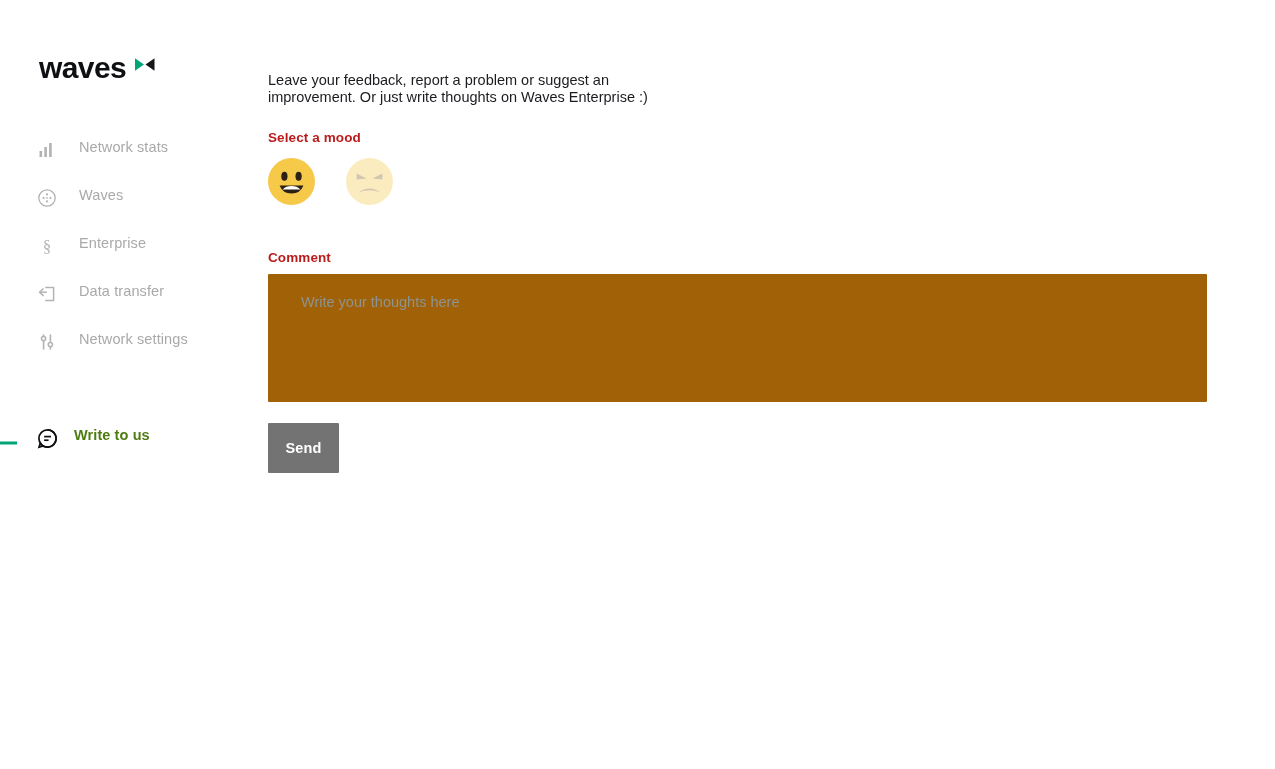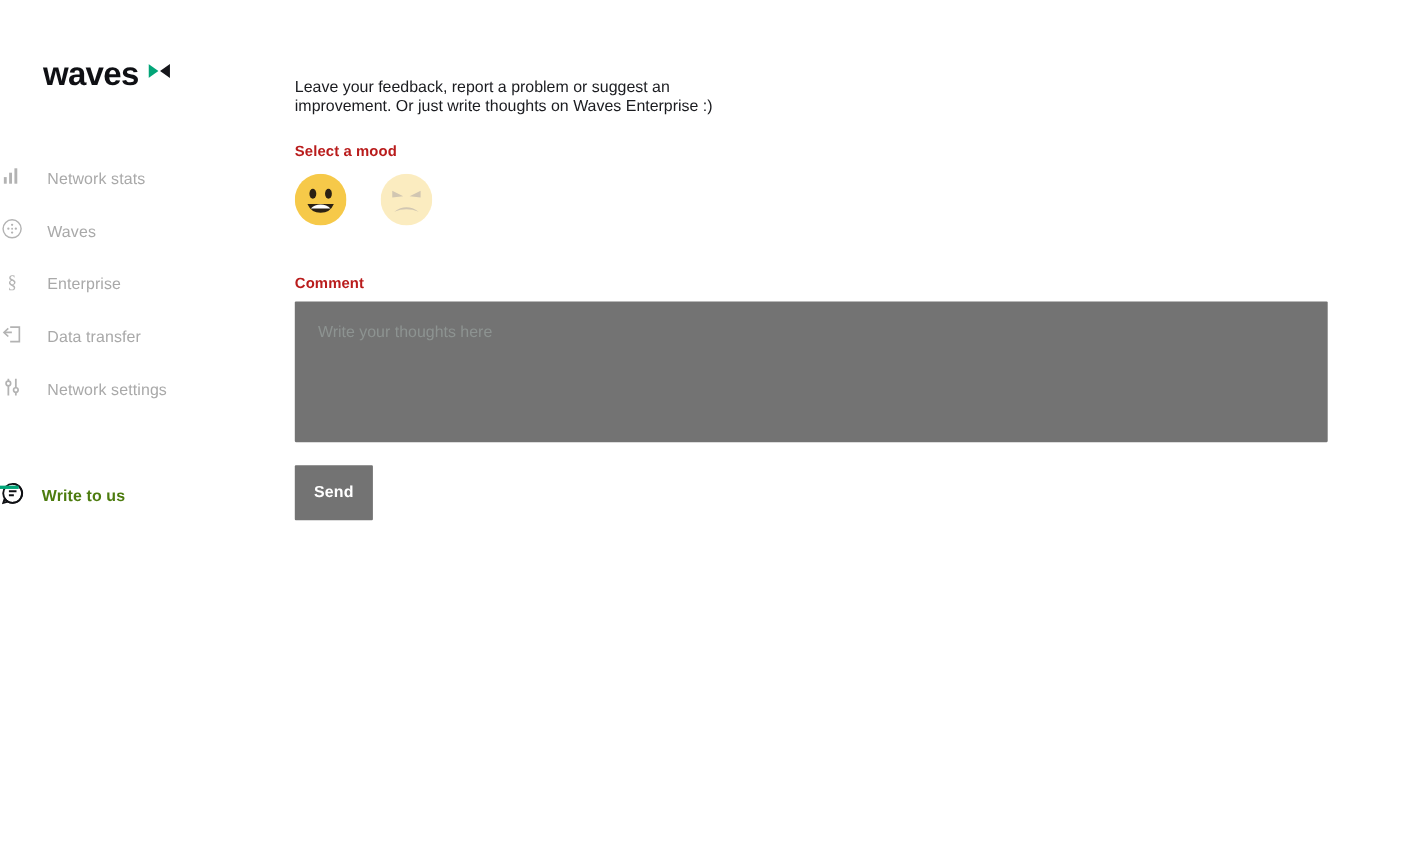--- a/index.html
+++ b/index.html
@@ -57,23 +57,24 @@
 
   .nav {
     position: absolute;
     left: 0;
     top: 139px;
     width: 268px;
   }
   .nav-item {
     position: relative;
     display: flex;
-    align-items: flex-end;
+    align-items: flex-start;
     height: 32px;
     margin-bottom: 16px;
+    padding-left: 36px;
     cursor: pointer;
     user-select: none;
   }
   .nav-icon {
     width: 22px;
     height: 22px;
     display: flex;
     align-items: center;
     justify-content: center;
     flex: 0 0 22px;
@@ -162,25 +163,25 @@
   .comment-section {
     position: absolute;
     left: 0;
     top: 250px;
     width: 939px;
   }
   .comment-box {
     margin-top: 9px;
     width: 939px;
     height: 128px;
-    background: #737373;
+    background: #a16207;
     border: none;
     border-radius: 1px;
     resize: none;
-    padding: 20px 21px;
+    padding: 20px 33px;
     font-family: "Liberation Sans", sans-serif;
     font-size: 14.5px;
     color: #1b1c20;
     outline: none;
     display: block;
   }
   .comment-box::placeholder {
     color: #8d9391;
     opacity: 1;
   }

